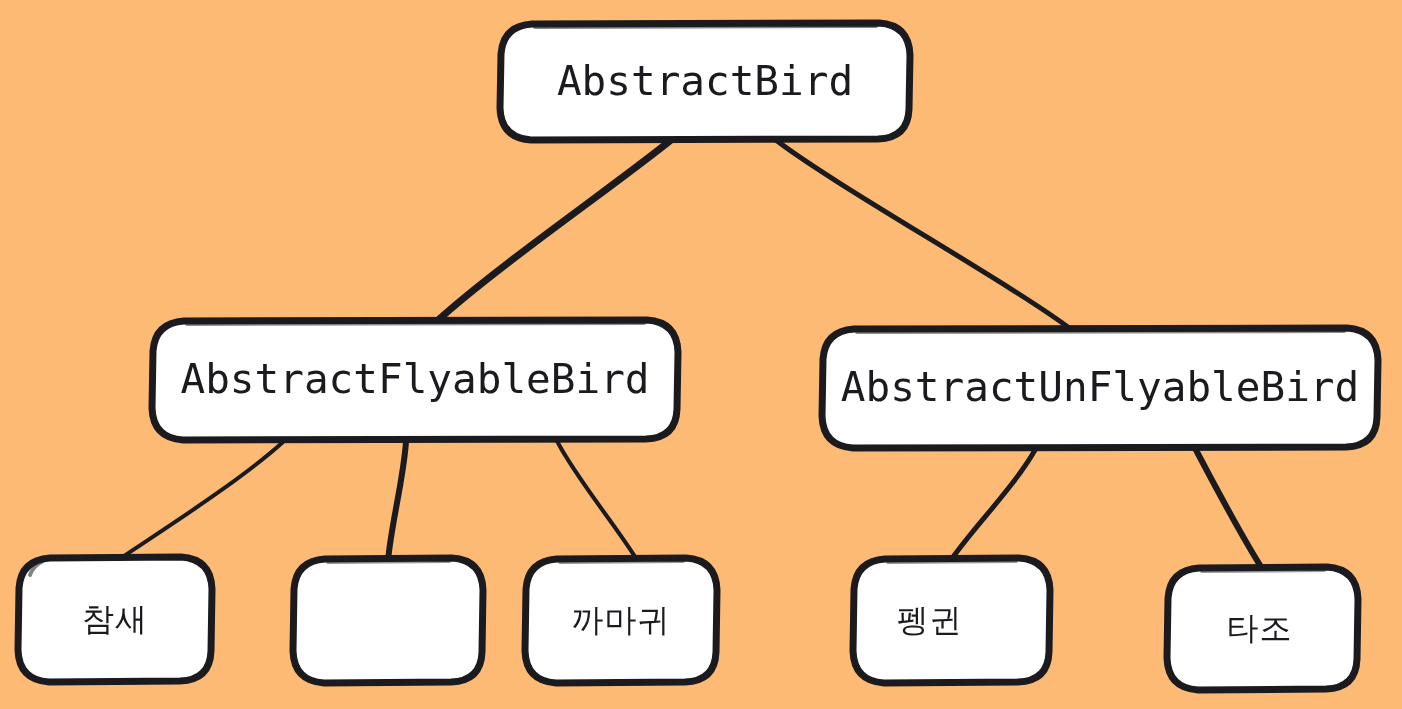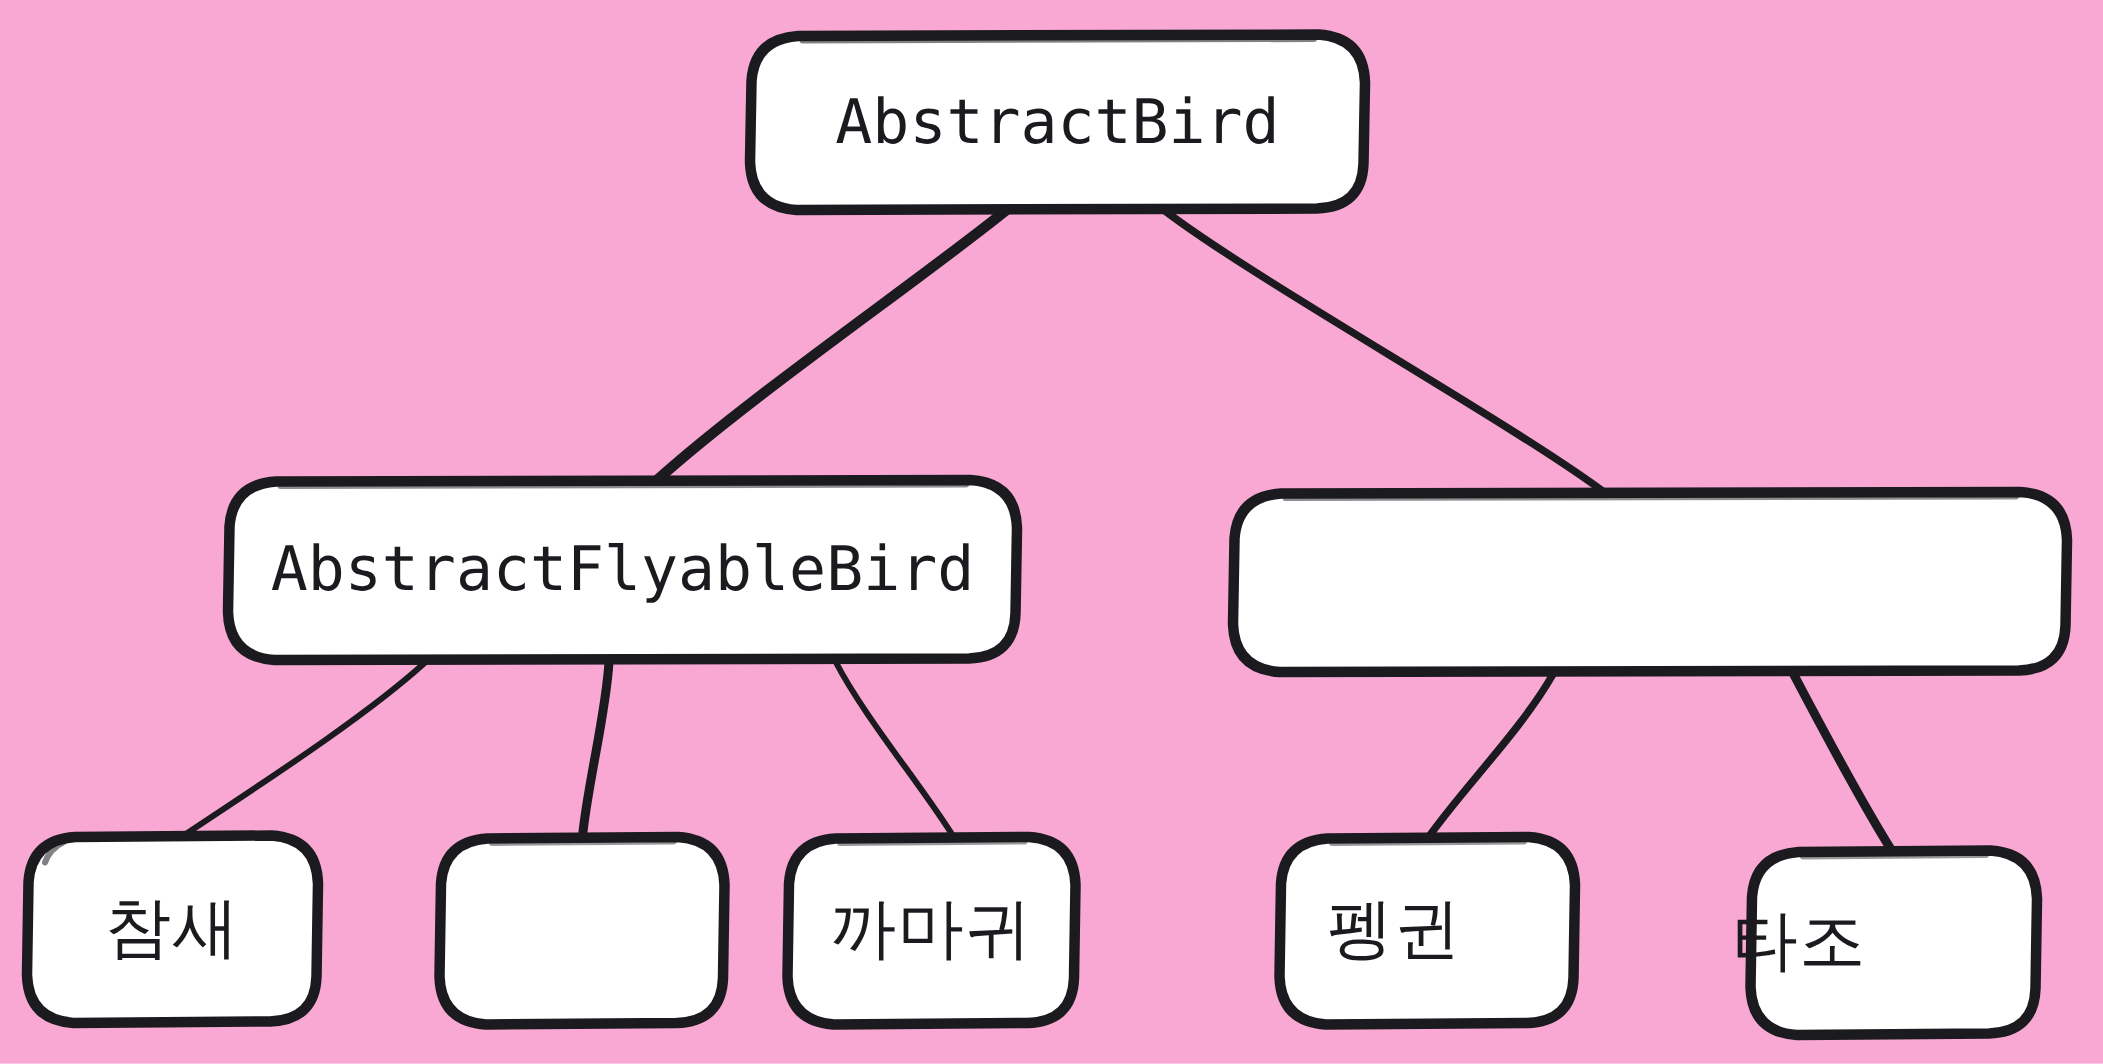--- a/index.html
+++ b/index.html
@@ -11,21 +11,21 @@
   body {
     width: 1402px;
     height: 709px;
     overflow: hidden;
     font-family: "DejaVu Sans", sans-serif;
   }
   #diagram-root {
     position: relative;
     width: 1402px;
     height: 709px;
-    background: #f9a8d4;
+    background: #fdba74;
   }
   #diagram-svg {
     position: absolute;
     top: 0;
     left: 0;
     width: 1402px;
     height: 709px;
     display: block;
   }
   .node-label {
@@ -39,21 +39,21 @@
     pointer-events: none;
     line-height: 1.1;
   }
   .label-mono {
     font-family: "DejaVu Sans Mono", "Liberation Mono", monospace;
     font-size: 41px;
     letter-spacing: 0px;
   }
   .label-ko {
     font-family: "DejaVu Sans", "Liberation Sans", sans-serif;
-    font-size: 44px;
+    font-size: 32px;
     letter-spacing: 1px;
   }
 </style>
 </head>
 <body>
 
 <div id="diagram-root">
 
   <svg id="diagram-svg" viewBox="0 0 1402 709" xmlns="http://www.w3.org/2000/svg">
 
@@ -115,23 +115,24 @@
         <path d="M 1199 568 L 1327 567 Q 1357 569 1358 599 L 1357 659 Q 1356 688 1326 689 L 1198 690 Q 1168 688 1167 658 L 1168 598 Q 1170 570 1199 568 Z" stroke-width="7"></path>
         <path d="M 1202 571 L 1324 570" stroke-width="4" fill="none" opacity="0.45"></path>
       </g>
     </g>
   </svg>
 
   <div class="node-label label-mono" style="left:500px; top:23px; width:410px; height:117px;">AbstractBird</div>
 
   <div class="node-label label-mono" style="left:152px; top:320px; width:526px; height:120px;text-align:right;">AbstractFlyableBird</div>
 
+  <div class="node-label label-mono" style="left:822px; top:328px; width:556px; height:120px;">AbstractUnFlyableBird</div>
 
   <div class="node-label label-ko" style="left:18px; top:557px; width:194px; height:125px;">참새</div>
 
 
   <div class="node-label label-ko" style="left:525px; top:558px; width:192px; height:125px;">까마귀</div>
 
   <div class="node-label label-ko" style="left:831px; top:558px; width:197px; height:125px;">펭귄</div>
 
-  <div class="node-label label-ko" style="left:1104px; top:567px; width:191px; height:123px;">타조</div>
+  <div class="node-label label-ko" style="left:1164px; top:567px; width:191px; height:123px;">타조</div>
 
 </div>
 
 </body></html>

